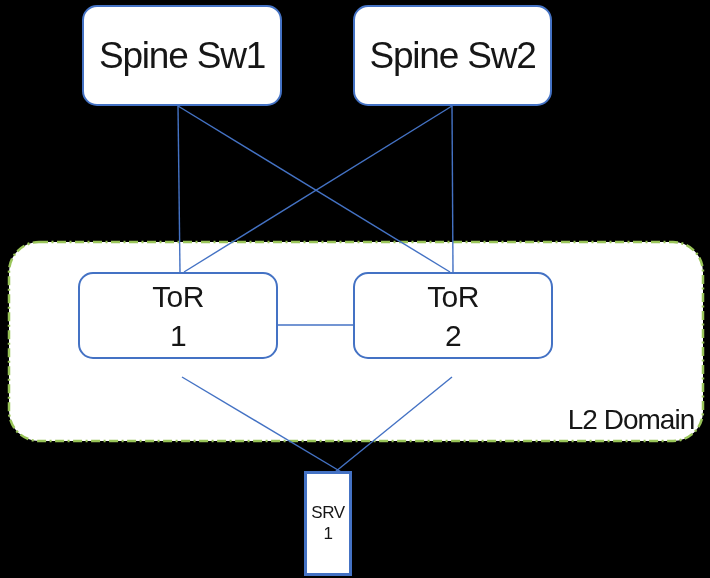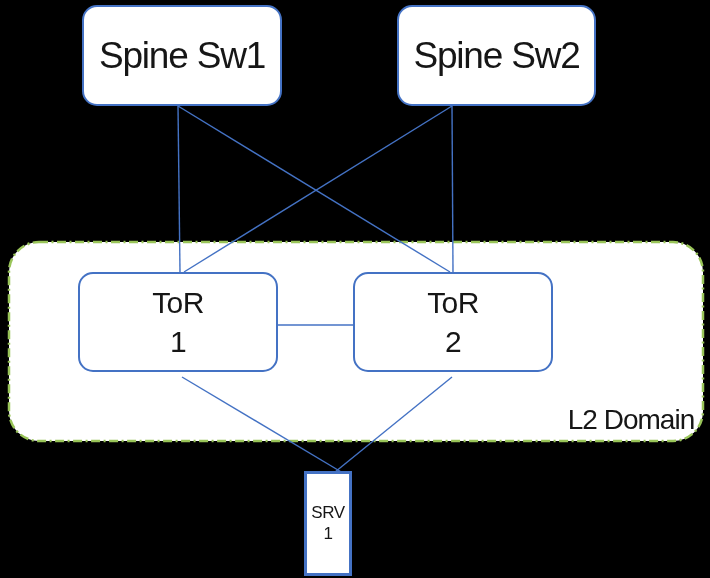--- a/index.html
+++ b/index.html
@@ -31,24 +31,24 @@
     color: #161616;
     z-index: 2;
   }
   .node-spine {
     left: 0; top: 5px;
     width: 200px; height: 101px;
     font-size: 37px;
     letter-spacing: -1.2px;
   }
   #spine1 { left: 82px; }
-  #spine2 { left: 353px; width: 199px; margin-left: 44px; }
+  #spine2 { left: 353px; width: 199px; }
   .node-tor {
     top: 272px;
-    width: 200px; height: 100px;
+    width: 200px; height: 87px;
     font-size: 30px;
     line-height: 1.3;
     letter-spacing: -0.6px;
   }
   #tor1 { left: 78px; }
   #tor2 { left: 353px; }
   .node-srv {
     left: 304px; top: 471px;
     width: 48px; height: 105px;
     border-radius: 0;

